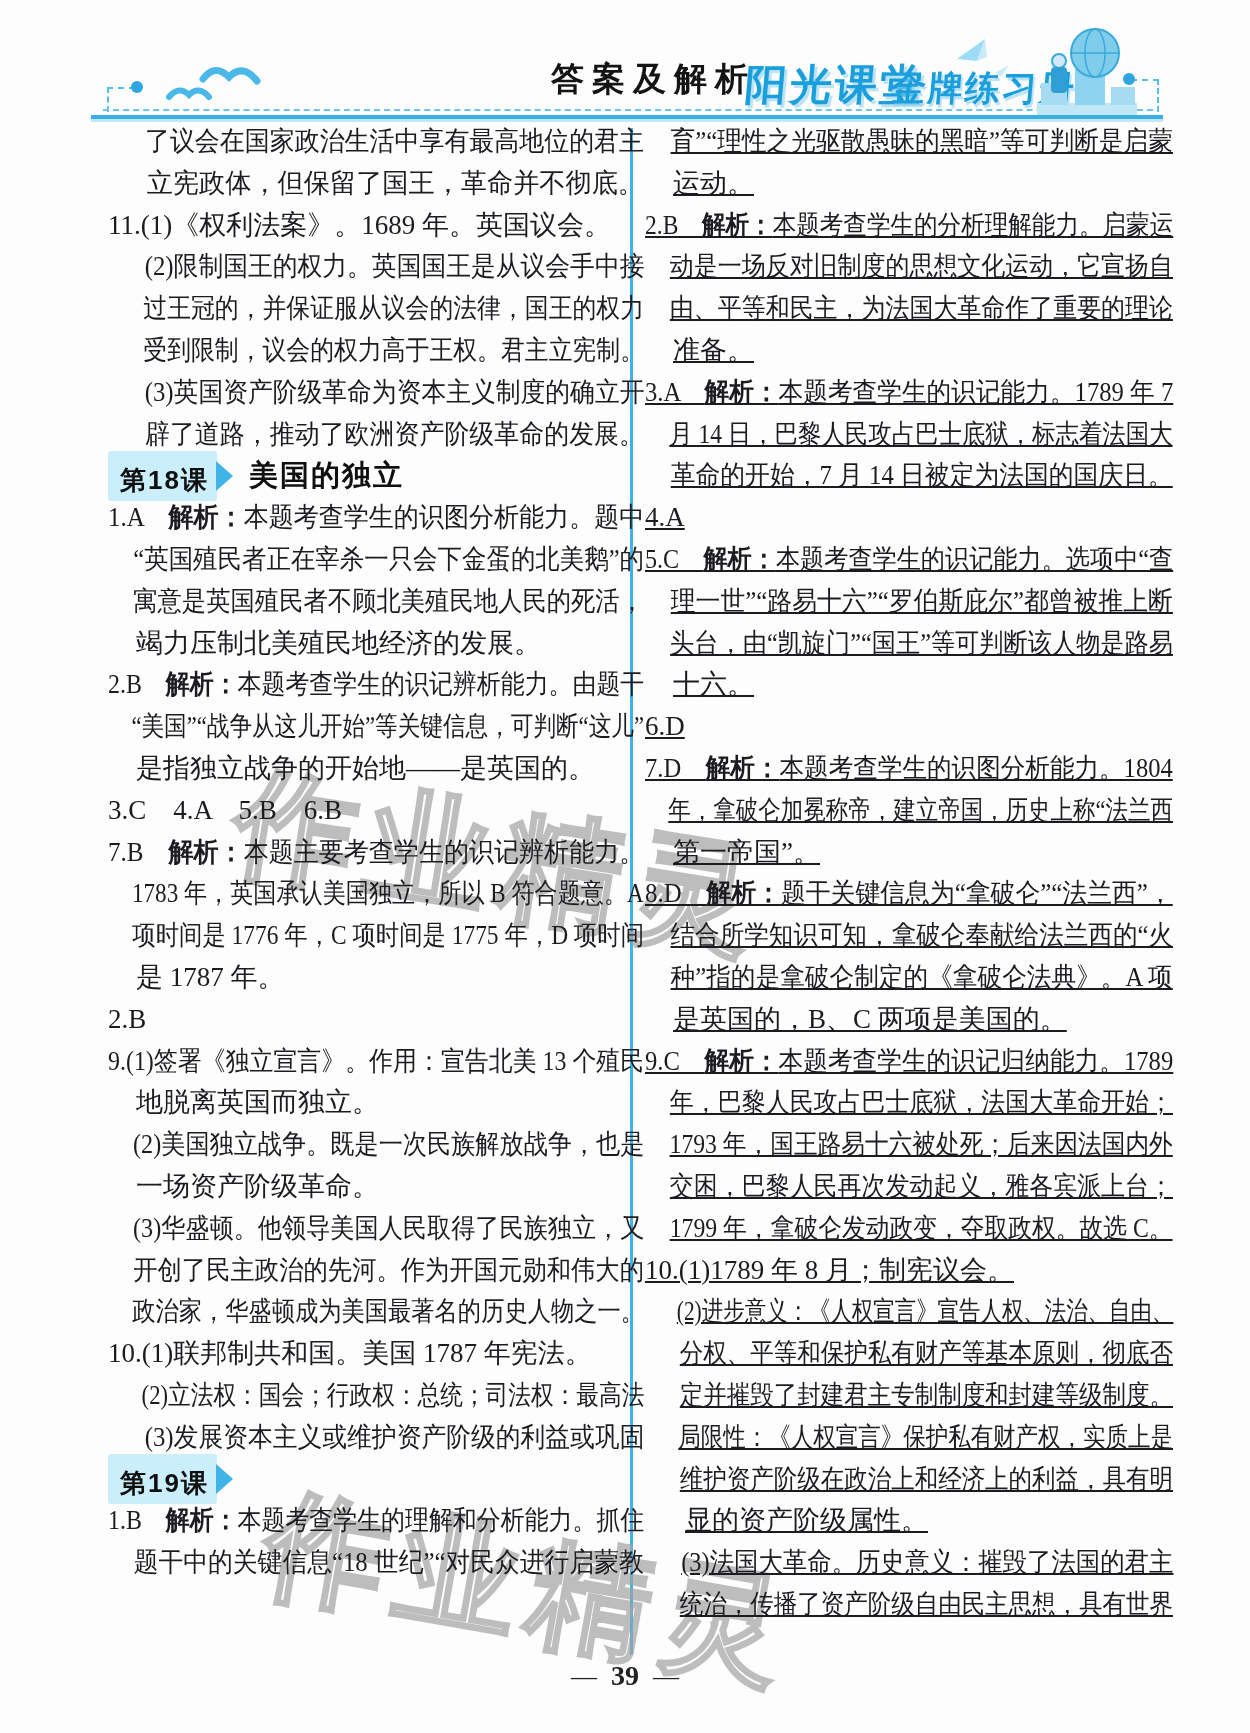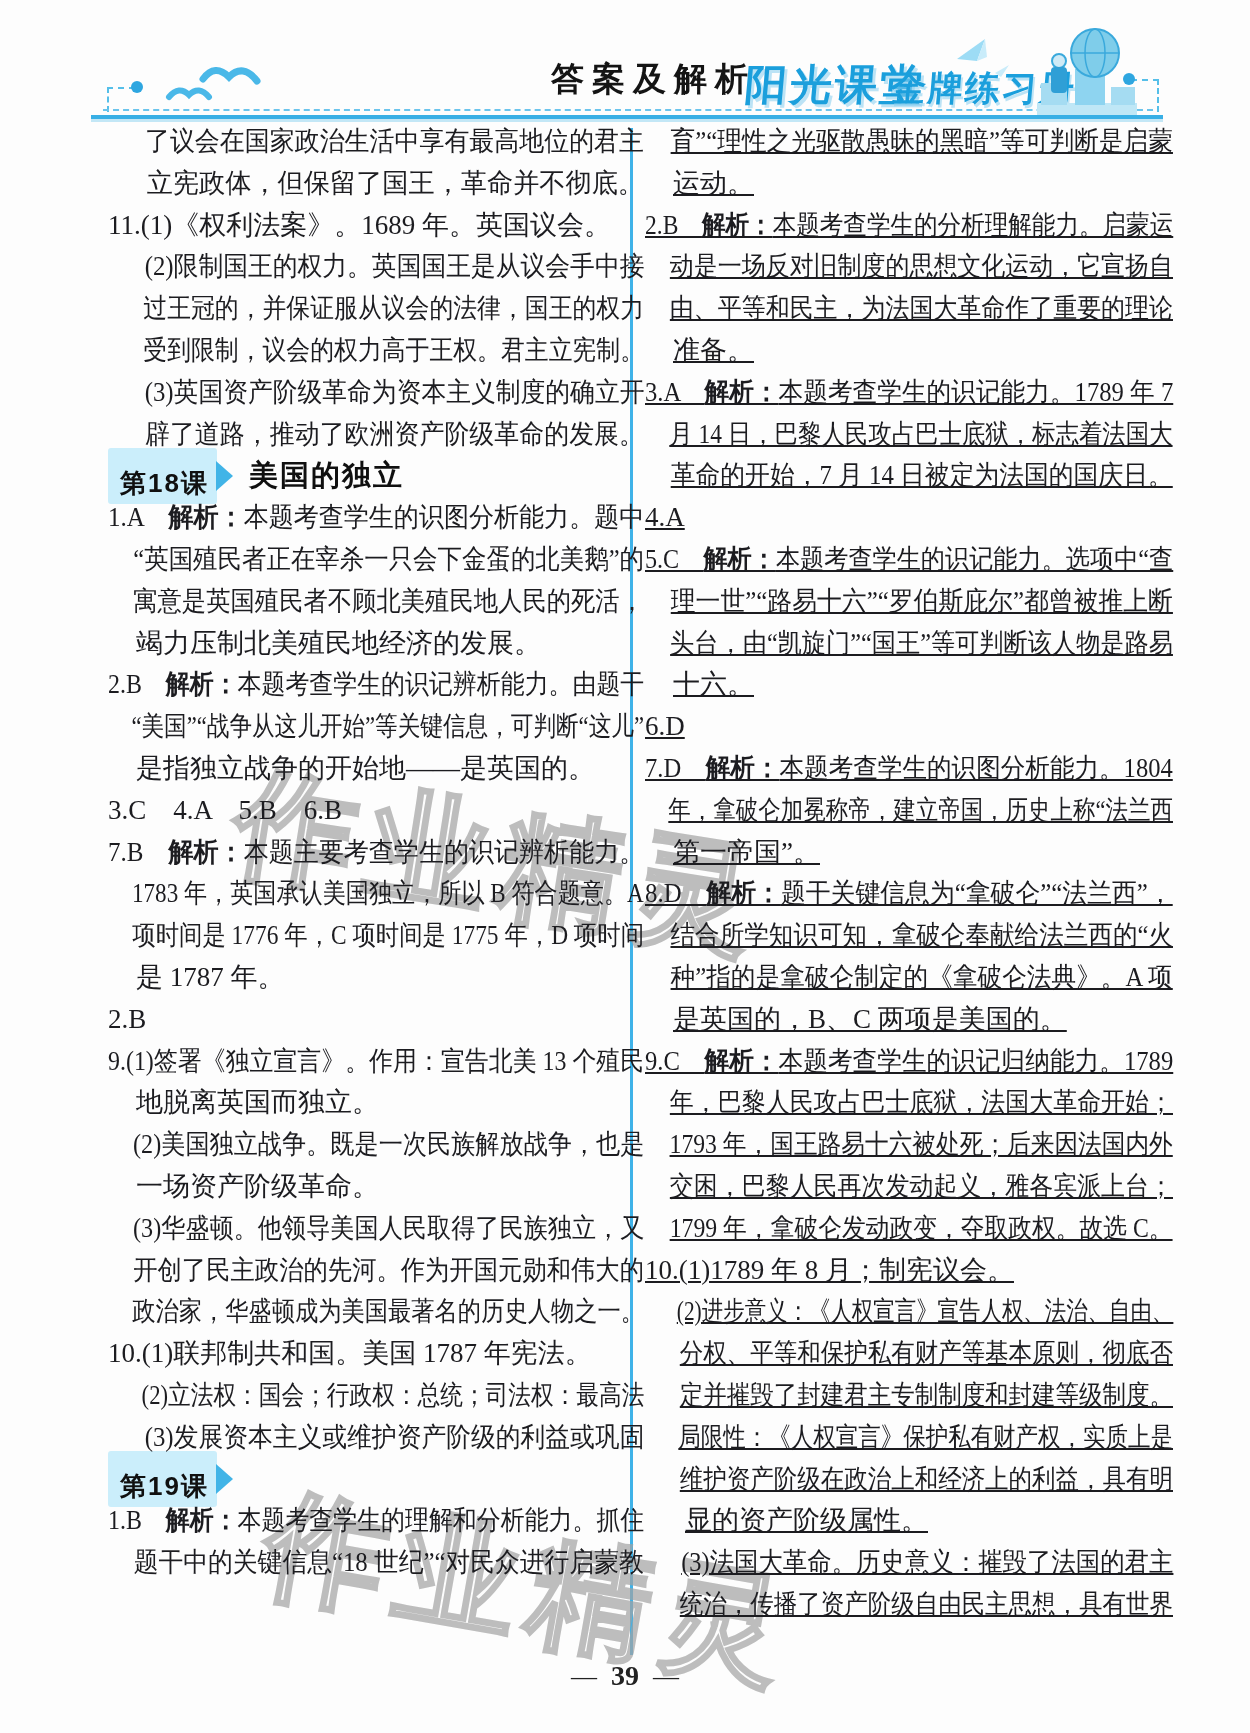--- a/index.html
+++ b/index.html
@@ -34,21 +34,21 @@
   .col{position:absolute;top:121px;font-size:27px;line-height:41.8px;}
   .col-left{left:108px;width:528px;}
   .col-right{left:645px;width:520px;text-decoration:underline;}
   .line{white-space:nowrap;height:41.8px;}
   .ind0{padding-left:0;}
   .ind1{padding-left:28px;}
   .ind2{padding-left:40px;}
   .b{font-weight:bold;font-family:"Liberation Sans","DejaVu Sans",sans-serif;}
   .section-line{display:flex;align-items:center;height:41.8px;}
   .badge{background:#cbeefb;border-radius:3px;font:bold 26px "Liberation Sans","DejaVu Sans",sans-serif;
-         color:#101010;padding:18px 8px 3px 12px;letter-spacing:2px;white-space:nowrap;}
+         color:#101010;padding:12px 8px 3px 12px;letter-spacing:2px;white-space:nowrap;}
   .badge-arrow{width:0;height:0;border-top:15px solid transparent;border-bottom:15px solid transparent;
          border-left:17px solid #41b4e7;margin-left:-1px;}
   .sec-title{font:bold 29px "Liberation Sans","DejaVu Sans",sans-serif;color:#101010;
          margin-left:16px;letter-spacing:2px;white-space:nowrap;}
 
   .divider{position:absolute;left:630px;top:128px;width:3px;height:1527px;background:#3fb2e8;}
 
   
   .wm{position:absolute;font:bold 122px "Liberation Sans","DejaVu Sans",sans-serif;letter-spacing:12px;
       color:transparent;-webkit-text-stroke:3px #a3a3a3;opacity:.7;white-space:nowrap;pointer-events:none;}

